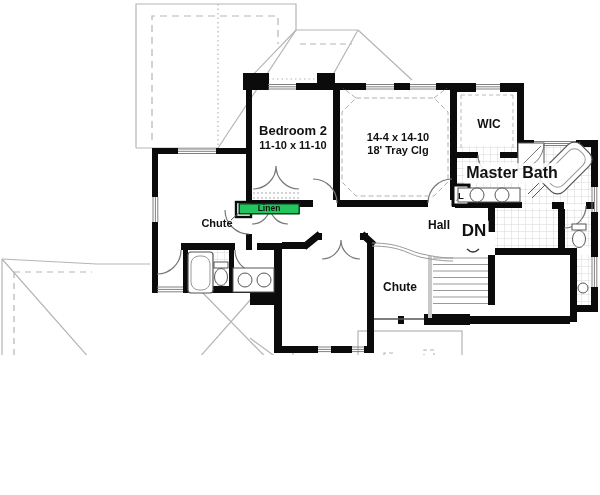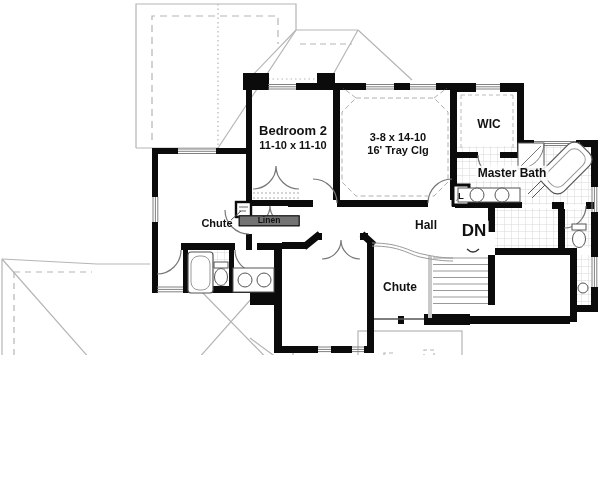--- a/index.html
+++ b/index.html
@@ -7,21 +7,21 @@
     position:relative;width:600px;height:355px;background:#fff;overflow:hidden;
     font-family:"Liberation Sans",sans-serif;
   }
   .plan svg{position:absolute;left:0;top:0;}
   .labels{position:absolute;left:0;top:0;width:100%;height:100%;pointer-events:none;}
   .label{
     position:absolute;transform:translate(-50%,-50%);
     text-align:center;color:#111;font-weight:600;line-height:1.22;white-space:nowrap;
   }
   .label .dims,.label .note{display:block;font-weight:600;}
-  .label.boxed{border:1.6px solid #000;background:#737373;padding:0 18px;line-height:1.1;margin-top:12px;}
+  .label.boxed{border:1.6px solid #000;background:#22c55e;padding:0 18px;line-height:1.1;}
   .label.bg{background:rgba(255,255,255,.85);padding:0 2px;}
 </style>
 </head>
 <body>
 
 <div class="plan">
   <svg width="600" height="495" viewBox="0 0 600 495">
     <defs>
       <pattern id="tilePat" width="7" height="7" patternUnits="userSpaceOnUse">
         <path d="M7,0 H0 V7" stroke="#d8d8d8" stroke-width="1" fill="none"></path>
@@ -225,23 +225,23 @@
     </g>
     <g>
       <rect x="233" y="268" width="41" height="24" fill="#fff" stroke="#555" stroke-width="1"></rect>
       <circle cx="245" cy="280" r="7" fill="#fff" stroke="#555" stroke-width="1"></circle>
       <circle cx="264" cy="280" r="7" fill="#fff" stroke="#555" stroke-width="1"></circle>
     </g>
   </svg>
 
   <div class="labels" id="labels">
       <div class="label" style="left: 293px; top: 138px; font-size: 13px;"><span class="name">Bedroom 2</span><span class="dims" style="font-size: 11px;">11-10 x 11-10</span></div>
-      <div class="label" style="left: 398px; top: 144px; font-size: 13px;"><span class="dims" style="font-size: 11px;">3-8 x 14-10</span><span class="note" style="font-size: 11px;">16' Tray Clg</span></div>
+      <div class="label" style="left: 398px; top: 144px; font-size: 13px;"><span class="dims" style="font-size: 11px;">14-4 x 14-10</span><span class="note" style="font-size: 11px;">18' Tray Clg</span></div>
       <div class="label" style="left: 489px; top: 124px; font-size: 12px; text-align: center;"><span class="name">WIC</span></div>
-      <div class="label bg" style="left: 512px; top: 173px; font-size: 12px;"><span class="name">Master Bath</span></div>
-      <div class="label" style="left: 411px; top: 225px; font-size: 12px; padding-left: 30px;"><span class="name">Hall</span></div>
+      <div class="label bg" style="left: 512px; top: 173px; font-size: 16px;"><span class="name">Master Bath</span></div>
+      <div class="label" style="left: 424px; top: 225px; font-size: 12px; padding-left: 30px;"><span class="name">Hall</span></div>
       <div class="label" style="left: 400px; top: 287px; font-size: 12px;"><span class="name">Chute</span></div>
       <div class="label" style="left: 217px; top: 224px; font-size: 11px;"><span class="name">Chute</span></div>
       <div class="label bg" style="left: 474px; top: 231px; font-size: 17px;"><span class="name">DN</span></div>
       <div class="label boxed" style="left: 269px; top: 209px; font-size: 8.5px;"><span class="name">Linen</span></div>
       <div class="label" style="left: 461px; top: 196px; font-size: 9.5px;"><span class="name">L</span></div>
     </div>
 </div>
 
 </body></html>

